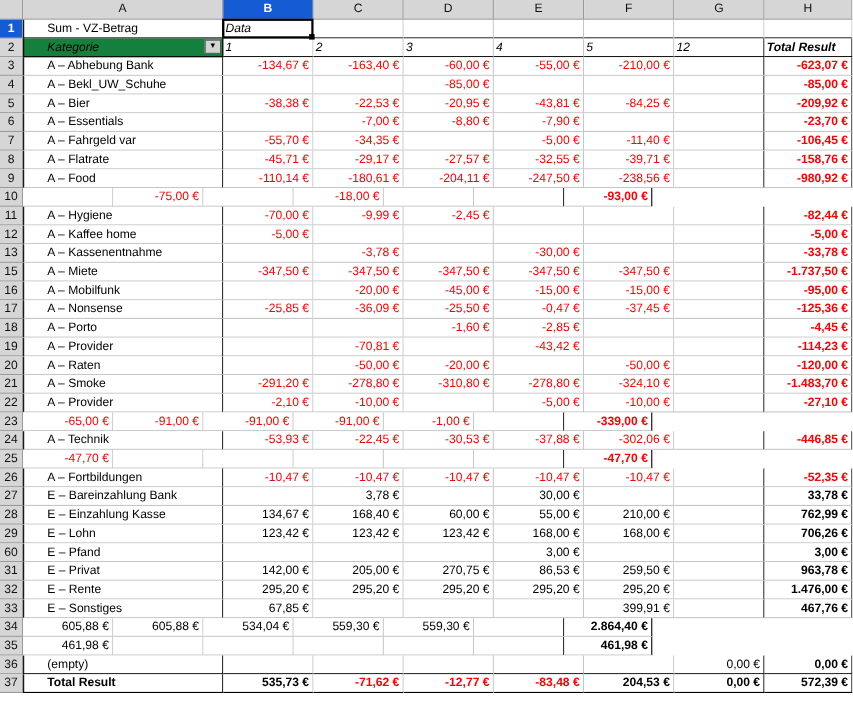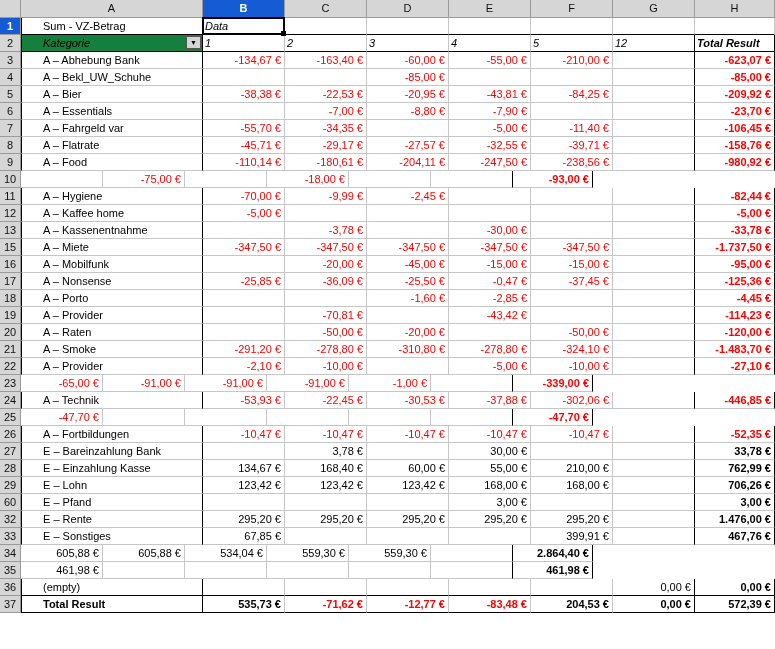--- a/index.html
+++ b/index.html
@@ -396,20 +396,31 @@
         <div class="c w-a lab bl br">E – Pfand</div>
         <div class="c w-v num val"></div>
         <div class="c w-v num val"></div>
         <div class="c w-v num val"></div>
         <div class="c w-v num val">3,00 €</div>
         <div class="c w-v num val"></div>
         <div class="c w-v num val br"></div>
         <div class="c w-h num b tot br">3,00 €</div>
       </div>
       <div class="row">
+        <div class="hc w-rh">31</div>
+        <div class="c w-a lab bl br">E – Privat</div>
+        <div class="c w-v num val">142,00 €</div>
+        <div class="c w-v num val">205,00 €</div>
+        <div class="c w-v num val">270,75 €</div>
+        <div class="c w-v num val">86,53 €</div>
+        <div class="c w-v num val">259,50 €</div>
+        <div class="c w-v num val br"></div>
+        <div class="c w-h num b tot br">963,78 €</div>
+      </div>
+      <div class="row">
         <div class="hc w-rh">32</div>
         <div class="c w-a lab bl br">E – Rente</div>
         <div class="c w-v num val">295,20 €</div>
         <div class="c w-v num val">295,20 €</div>
         <div class="c w-v num val">295,20 €</div>
         <div class="c w-v num val">295,20 €</div>
         <div class="c w-v num val">295,20 €</div>
         <div class="c w-v num val br"></div>
         <div class="c w-h num b tot br">1.476,00 €</div>
       </div>

